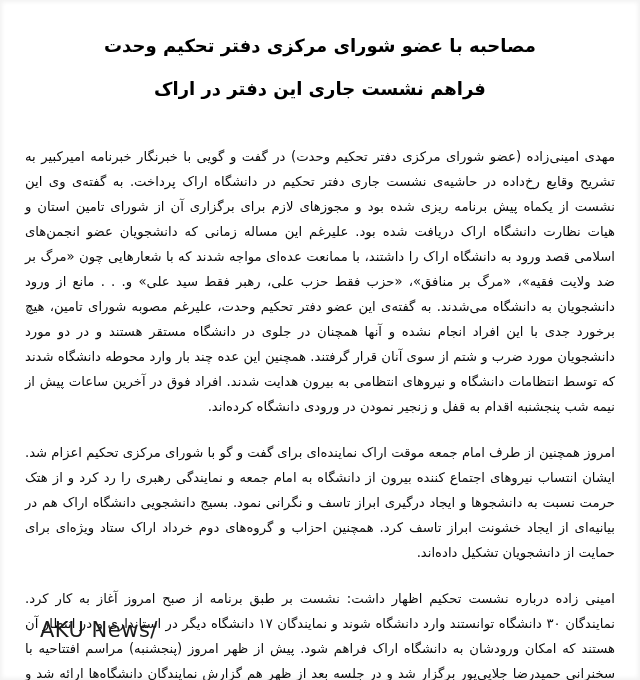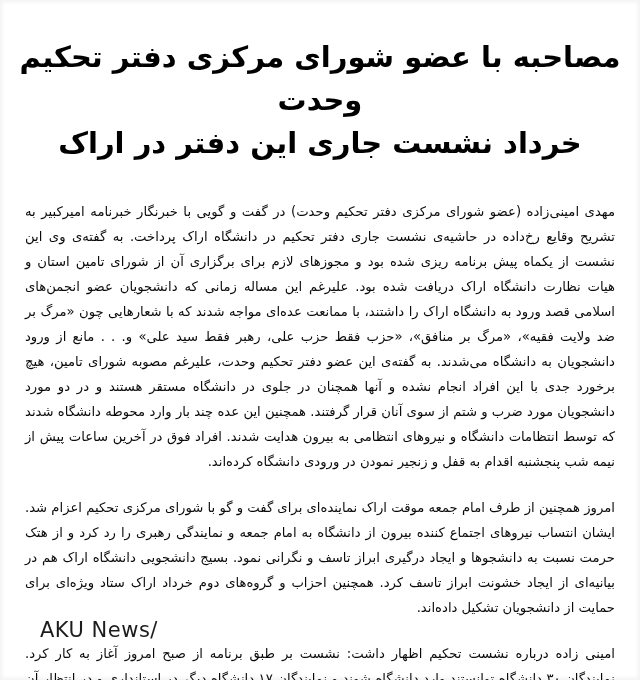--- a/index.html
+++ b/index.html
@@ -15,24 +15,24 @@
     margin: 0 auto;
     background: #ffffff;
     box-shadow: inset 0 0 4px 2px #f2f2f2;
     overflow: hidden;
   }
   .article-title {
     direction: rtl;
     text-align: center;
     font-weight: bold;
     color: #000000;
-    font-size: 29px;
+    font-size: 18px;
     line-height: 43px;
     margin: 0;
-    padding-top: 36px;
+    padding-top: 24px;
   }
   .article-body {
     direction: rtl;
     unicode-bidi: embed;
     margin: 34px 25px 0 25px;
     color: #0a0a0a;
     font-size: 13.2px;
     line-height: 25px;
     text-align: justify;
   }
@@ -49,21 +49,21 @@
     color: #1c1c1c;
   }
 </style>
 </head>
 <body>
 
 <div class="page">
 
   <h1 class="article-title">
     <span style="display:block">مصاحبه با عضو شورای مرکزی دفتر تحکیم وحدت</span>
-    <span style="display:block">خرداد نشست جاری این دفتر در اراک</span>
+    <span style="display:block">فراهم نشست جاری این دفتر در اراک</span>
   </h1>
 
   <div class="article-body">
     <p>مهدی امینی‌زاده (عضو شورای مرکزی دفتر تحکیم وحدت) در گفت و گویی با خبرنگار خبرنامه امیرکبیر به تشریح وقایع رخ‌داده در حاشیه‌ی نشست جاری دفتر تحکیم در دانشگاه اراک پرداخت. به گفته‌ی وی این نشست از یکماه پیش برنامه ریزی شده بود و مجوزهای لازم برای برگزاری آن از شورای تامین استان و هیات نظارت دانشگاه اراک دریافت شده بود. علیرغم این مساله زمانی که دانشجویان عضو انجمن‌های اسلامی قصد ورود به دانشگاه اراک را داشتند، با ممانعت عده‌ای مواجه شدند که با شعارهایی چون «مرگ بر ضد ولایت فقیه»، «مرگ بر منافق»، «حزب فقط حزب علی، رهبر فقط سید علی» و. . . مانع از ورود دانشجویان به دانشگاه می‌شدند. به گفته‌ی این عضو دفتر تحکیم وحدت، علیرغم مصوبه شورای تامین، هیچ برخورد جدی با این افراد انجام نشده و آنها همچنان در جلوی در دانشگاه مستقر هستند و در دو مورد دانشجویان مورد ضرب و شتم از سوی آنان قرار گرفتند. همچنین این عده چند بار وارد محوطه دانشگاه شدند که توسط انتظامات دانشگاه و نیروهای انتظامی به بیرون هدایت شدند. افراد فوق در آخرین ساعات پیش از نیمه شب پنجشنبه اقدام به قفل و زنجیر نمودن در ورودی دانشگاه کرده‌اند.</p>
     <p>امروز همچنین از طرف امام جمعه موقت اراک نماینده‌ای برای گفت و گو با شورای مرکزی تحکیم اعزام شد. ایشان انتساب نیروهای اجتماع کننده بیرون از دانشگاه به امام جمعه و نمایندگی رهبری را رد کرد و از هتک حرمت نسبت به دانشجوها و ایجاد درگیری ابراز تاسف و نگرانی نمود. بسیج دانشجویی دانشگاه اراک هم در بیانیه‌ای از ایجاد خشونت ابراز تاسف کرد. همچنین احزاب و گروه‌های دوم خرداد اراک ستاد ویژه‌ای برای حمایت از دانشجویان تشکیل داده‌اند.</p>
     <p>امینی زاده درباره نشست تحکیم اظهار داشت: نشست بر طبق برنامه از صبح امروز آغاز به کار کرد. نمایندگان ۳۰ دانشگاه توانستند وارد دانشگاه شوند و نمایندگان ۱۷ دانشگاه دیگر در استانداری و در انتظار آن هستند که امکان ورودشان به دانشگاه اراک فراهم شود. پیش از ظهر امروز (پنجشنبه) مراسم افتتاحیه با سخنرانی حمیدرضا جلایی‌پور برگزار شد و در جلسه بعد از ظهر هم گزارش نمایندگان دانشگاه‌ها ارائه شد و تریبون آزاد برگزار گردید. پس از آن کمیسیون‌های سه‌گانه سیاسی، فرهنگی و تشکیلات جلسات خود را تشکیل دادند که تا کنون (زمان مخابره خبر: ۱۱:۳۰ شب) ادامه دارد. بحث‌ها حول موضوعات تعیین شده از جمله نحوه برگزاری رفراندوم، ادامه حبس دانشجویان زندانی و مسائل مربوط به دریای خزر جریان دارد. مباحث این نشست فردا (جمعه) نیز پی گرفته خواهد شد.</p>
   </div>
 
   <div class="source-credit">AKU News/</div>
 

